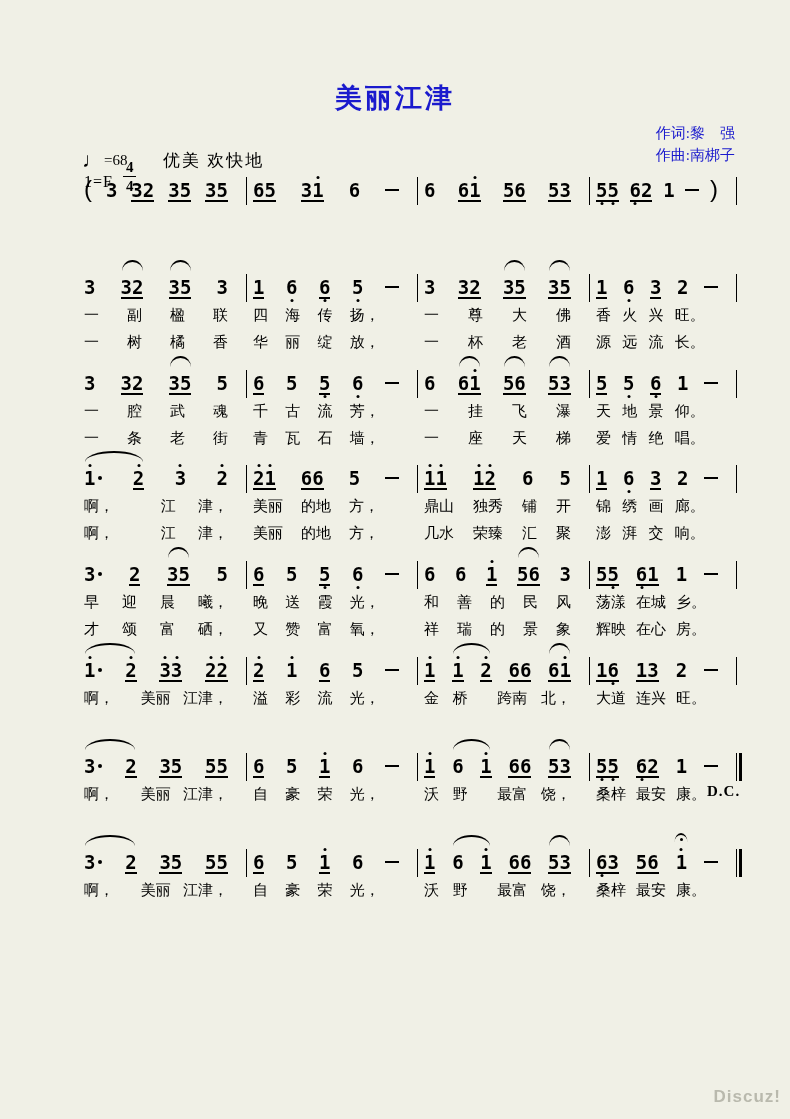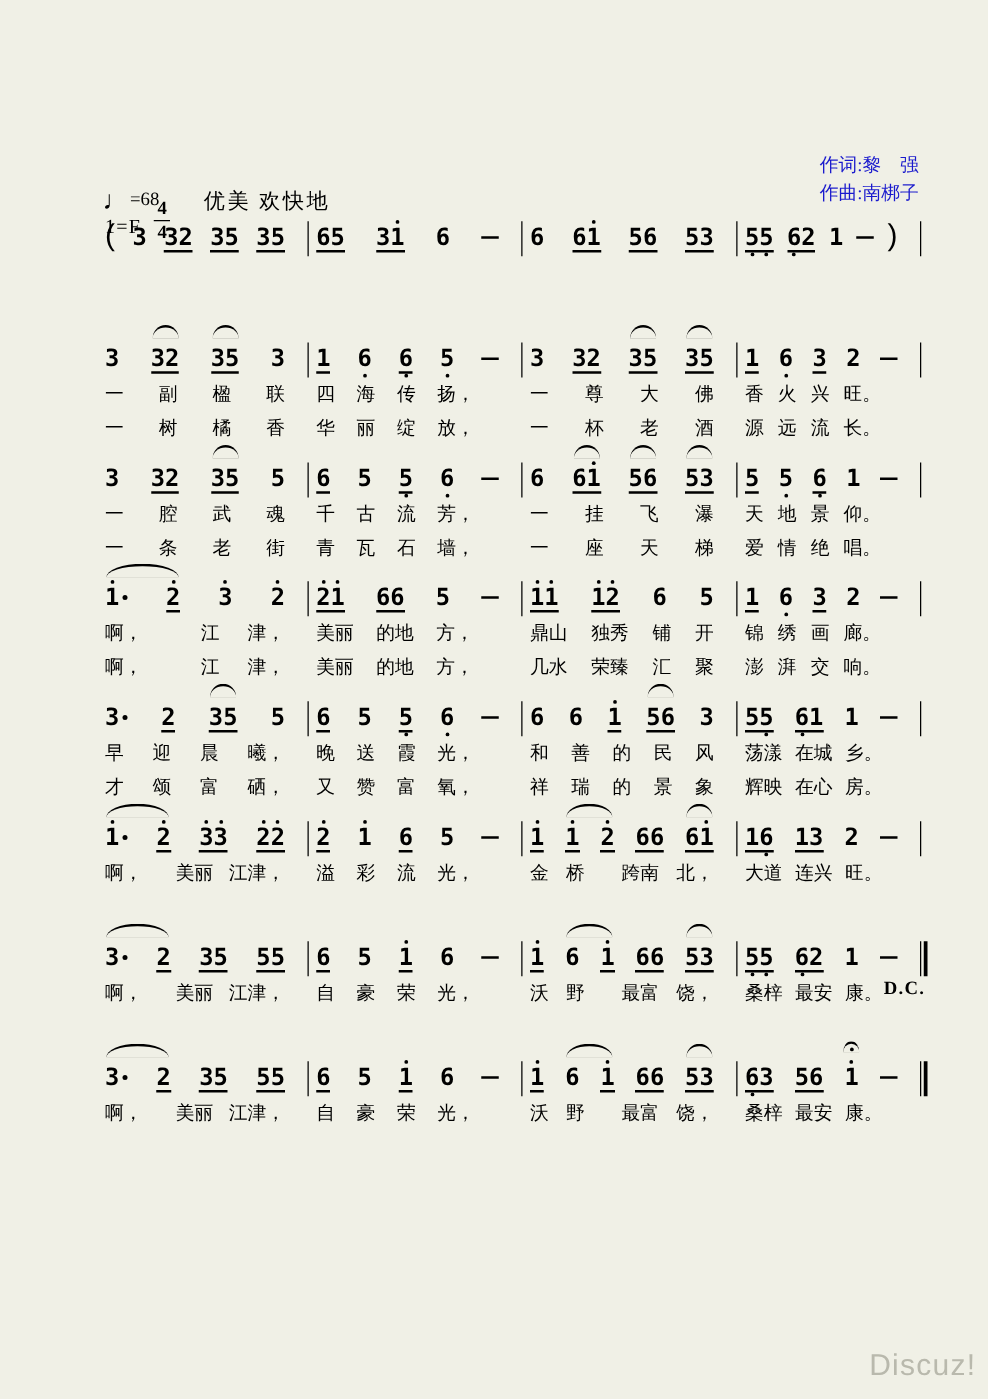--- a/index.html
+++ b/index.html
@@ -13,21 +13,21 @@
   .keysig{position:absolute;left:84px;top:118px;display:flex;align-items:center;margin-top:40px;}
   .key{font-size:16px;margin-top:11px;letter-spacing:1px;}
   .frac{display:flex;flex-direction:column;margin-left:10px;text-align:center;font-size:15px;font-weight:bold;}
   .frac b{line-height:18px;padding:0 3px;}
   .frac b:first-child{border-bottom:1px solid var(--ink);}
   .tempo{position:absolute;left:82px;top:149px;font-size:15px;display:flex;align-items:center;}
   .qnote{font-size:21px;margin-right:1px;line-height:22px;}
   .expr{position:absolute;left:163px;top:149px;font-size:17px;letter-spacing:2px;}
   .credits{position:absolute;right:55px;top:122px;font-size:15px;line-height:22px;color:var(--accent);}
   .watermark{position:absolute;right:9px;bottom:12px;font-family:"Liberation Sans",sans-serif;
-             font-weight:normal;font-size:24px;color:var(--wm);letter-spacing:1px;}
+             font-weight:bold;font-size:17px;color:var(--wm);letter-spacing:1px;}
   #score{position:absolute;left:0;top:0;width:100%;height:100%;}
   .line{position:absolute;left:78px;width:666px;height:96px;}
   .staff{display:flex;align-items:flex-start;height:46px;}
   .measure{box-sizing:border-box;position:relative;display:flex;justify-content:space-between;
            align-items:flex-start;padding:12px 18px 0 6px;}
   .m0{width:168px;} .m1{width:170px;} .m2{width:171px;} .m3{width:146px;}
   .bar{width:1px;background:var(--ink);height:28px;margin-top:16px;}
   .barend{box-sizing:border-box;width:6px;height:28px;margin-top:16px;
           border-left:1px solid var(--ink);border-right:3px solid var(--ink);}
   .tok{display:flex;align-items:flex-start;}
@@ -57,20 +57,21 @@
   .lyr.r1{top:75px;}
   .lym{box-sizing:border-box;display:flex;justify-content:space-between;padding:0 18px 0 6px;}
   .sp{width:1px;}
   .syl{font-size:15px;text-align:center;white-space:nowrap;min-width:2px;}
   .anno{position:absolute;left:629px;top:46px;font-weight:bold;font-size:15px;letter-spacing:1px;}
 </style>
 </head>
 <body>
 
 <div class="page">
+  <div class="title">美丽江津</div>
 
   <div class="keysig">
     <span class="key">1=F</span>
     <span class="frac">
       <b>4</b>
       <b>4</b>
     </span>
   </div>
 
   <div class="tempo">

